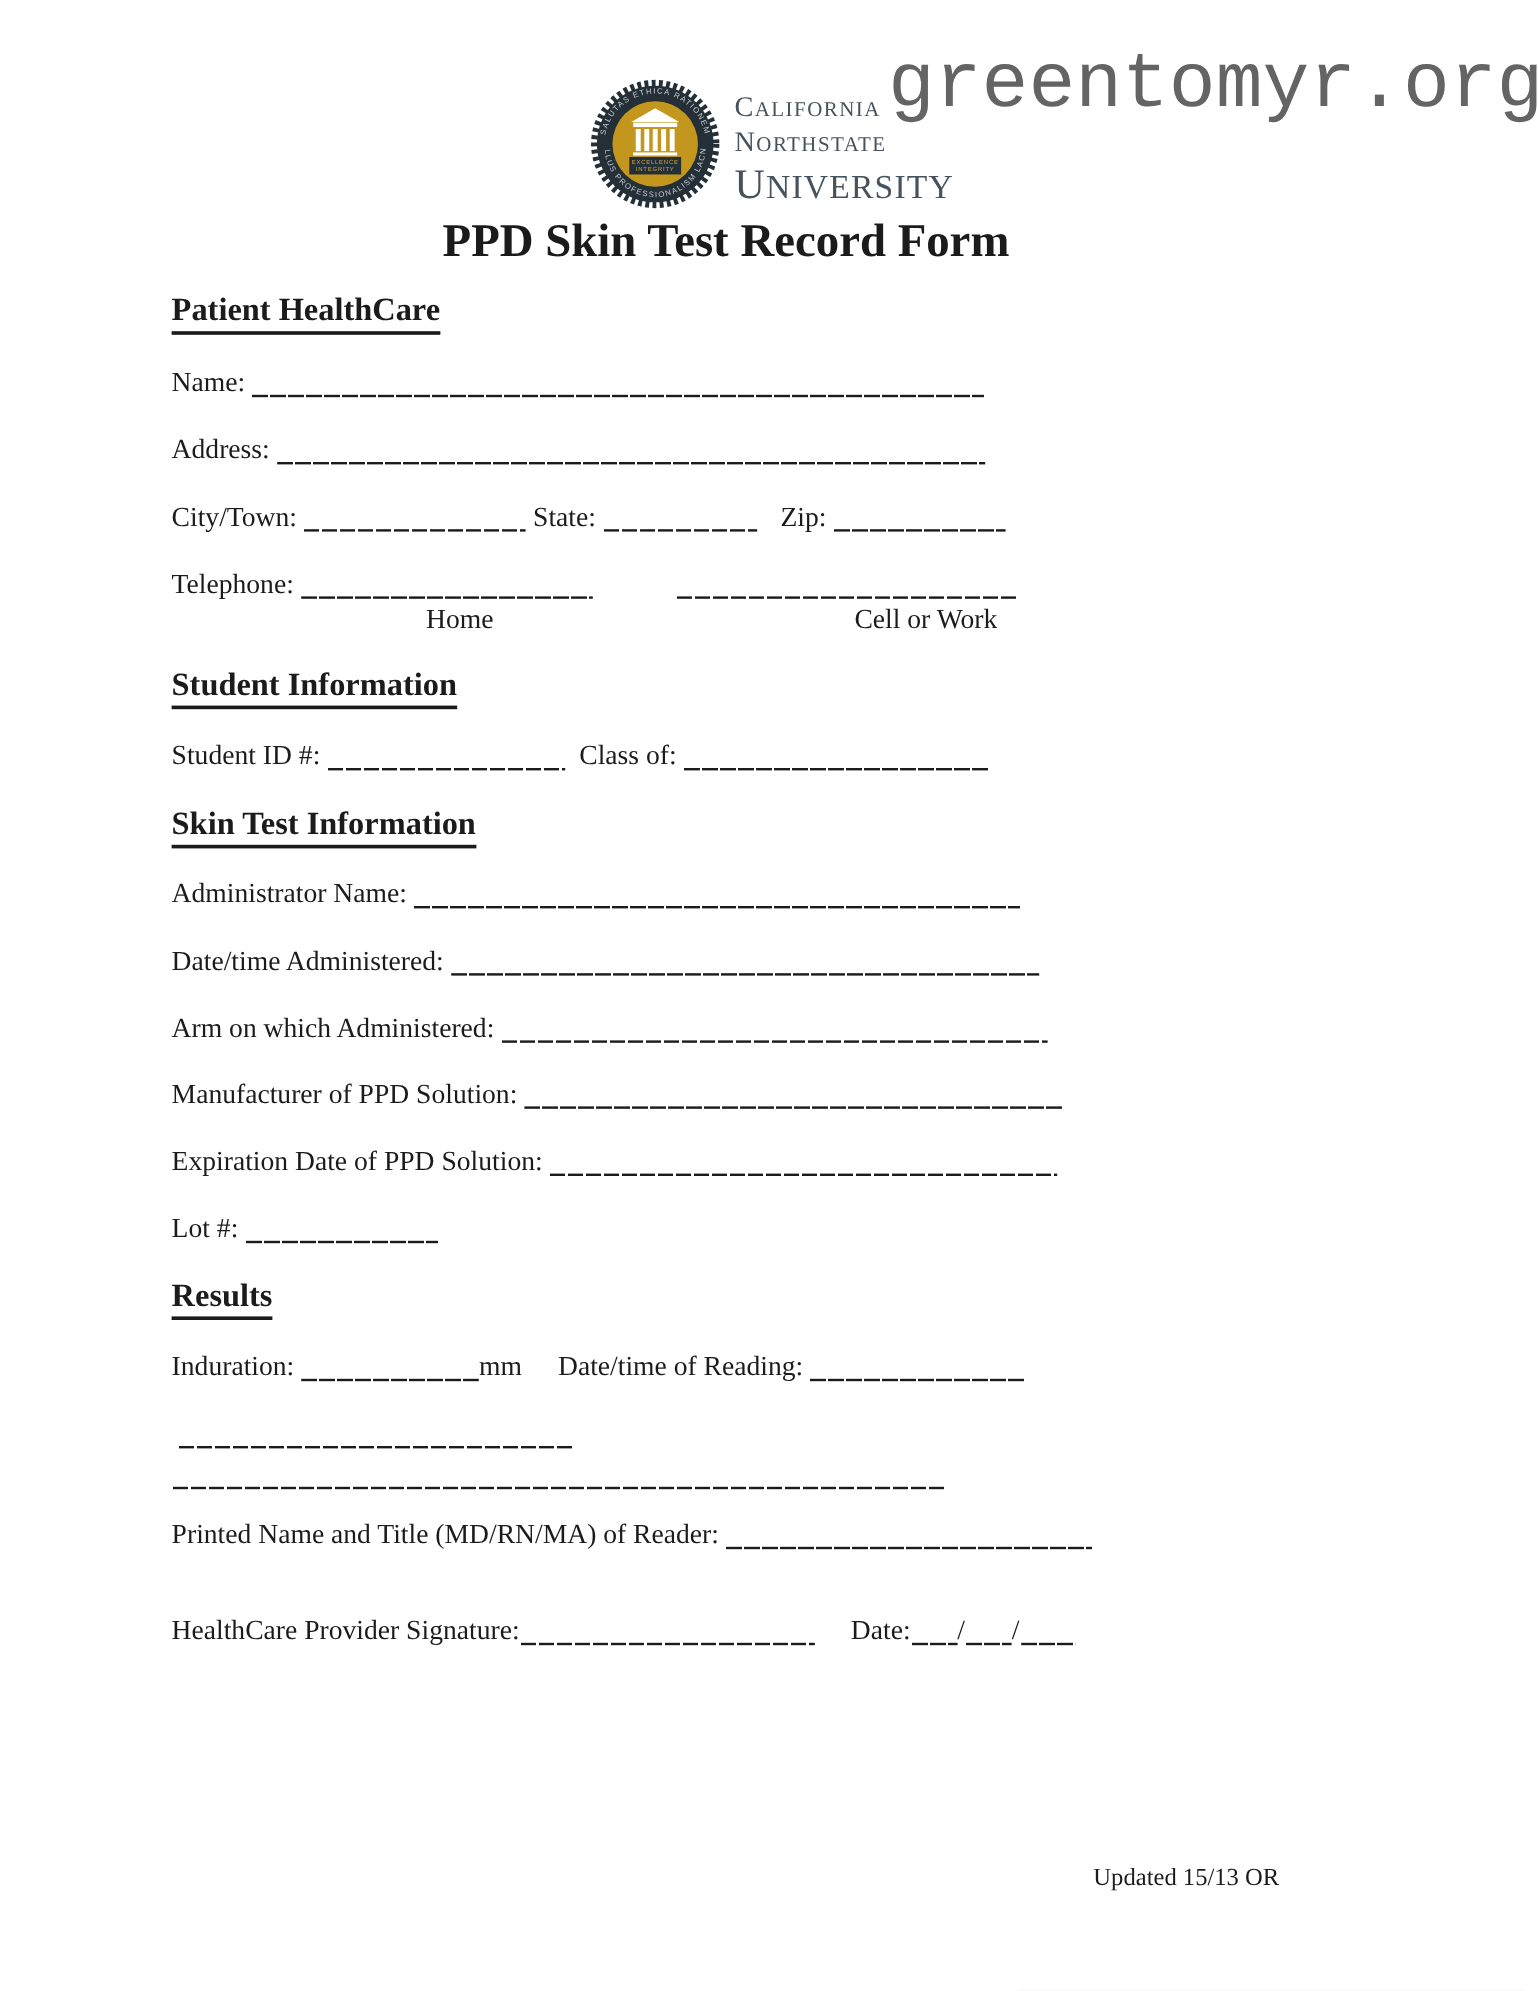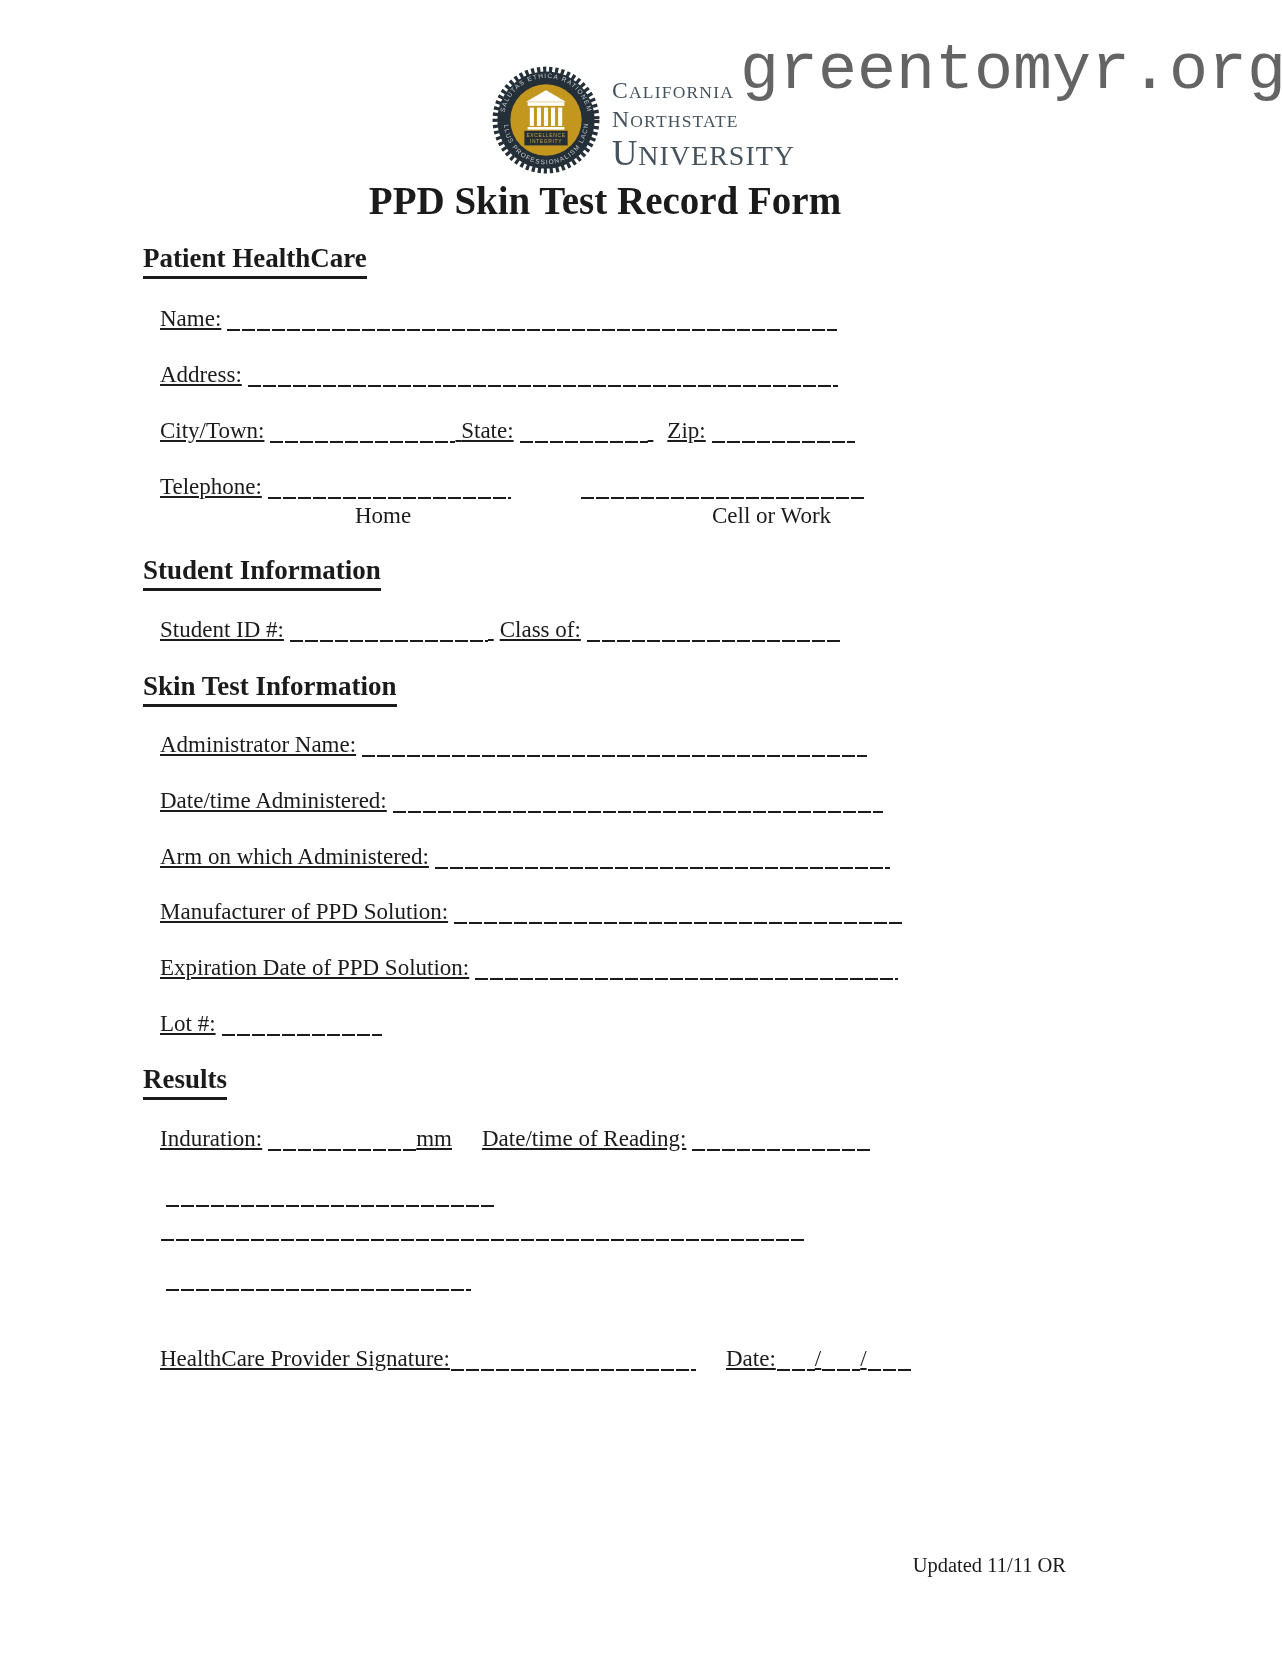--- a/index.html
+++ b/index.html
@@ -37,21 +37,21 @@
   .form-title{
     position:absolute;left:0;right:72px;top:178px;
     text-align:center;font-size:39px;font-weight:bold;margin:0;
   }
   .sec-head{
     position:absolute;left:143px;
     font-size:27px;font-weight:bold;margin:0;white-space:nowrap;
   }
   .sec-head .u{display:inline-block;border-bottom:3px solid var(--ink);padding-bottom:2px;}
   
-  .row{position:absolute;left:160px;font-size:23px;white-space:nowrap;text-decoration:underline;}
+  .row{position:absolute;left:143px;font-size:23px;white-space:nowrap;}
   .blank{
     display:inline-block;height:1em;vertical-align:-0.22em;margin-left:6px;
     background:repeating-linear-gradient(to right,var(--ink) 0 13px,rgba(0,0,0,0) 13px 15px) left bottom / 100% 2.2px no-repeat;
   }
   .blank.tight{margin-left:1px;}
   .caps{left:0;width:1282px;}
   .caps span{position:absolute;top:0;}
   .cap-home{left:355px;}
   .cap-cell{left:712px;}
   .gap30{display:inline-block;width:30px;}
@@ -179,22 +179,22 @@
 
   <div class="row" style="top:1182px;">
     <span class="blank" style="width:330px;"></span>
   </div>
 
   <div class="row" style="top:1216px;">
     <span class="blank tight" style="width:645px;"></span>
   </div>
 
   <div class="row" style="top:1266px;">
-    <span class="blank" style="width:305px;"></span>
+    <span>Printed Name and Title (MD/RN/MA) of Reader:</span><span class="blank" style="width:305px;"></span>
   </div>
 
   <div class="row" style="top:1346px;">
     <span>HealthCare Provider Signature:</span><span class="blank tight" style="width:245px;"></span><span class="gap30"></span><span>Date:</span><span class="blank tight" style="width:38px;"></span><span>/</span><span class="blank tight" style="width:38px;"></span><span>/</span><span class="blank tight" style="width:45px;"></span>
   </div>
 
-  <div class="footer-note">Updated 11/11 OR</div>
+  <div class="footer-note">Updated 15/13 OR</div>
 
 </div>
 
 </body></html>

